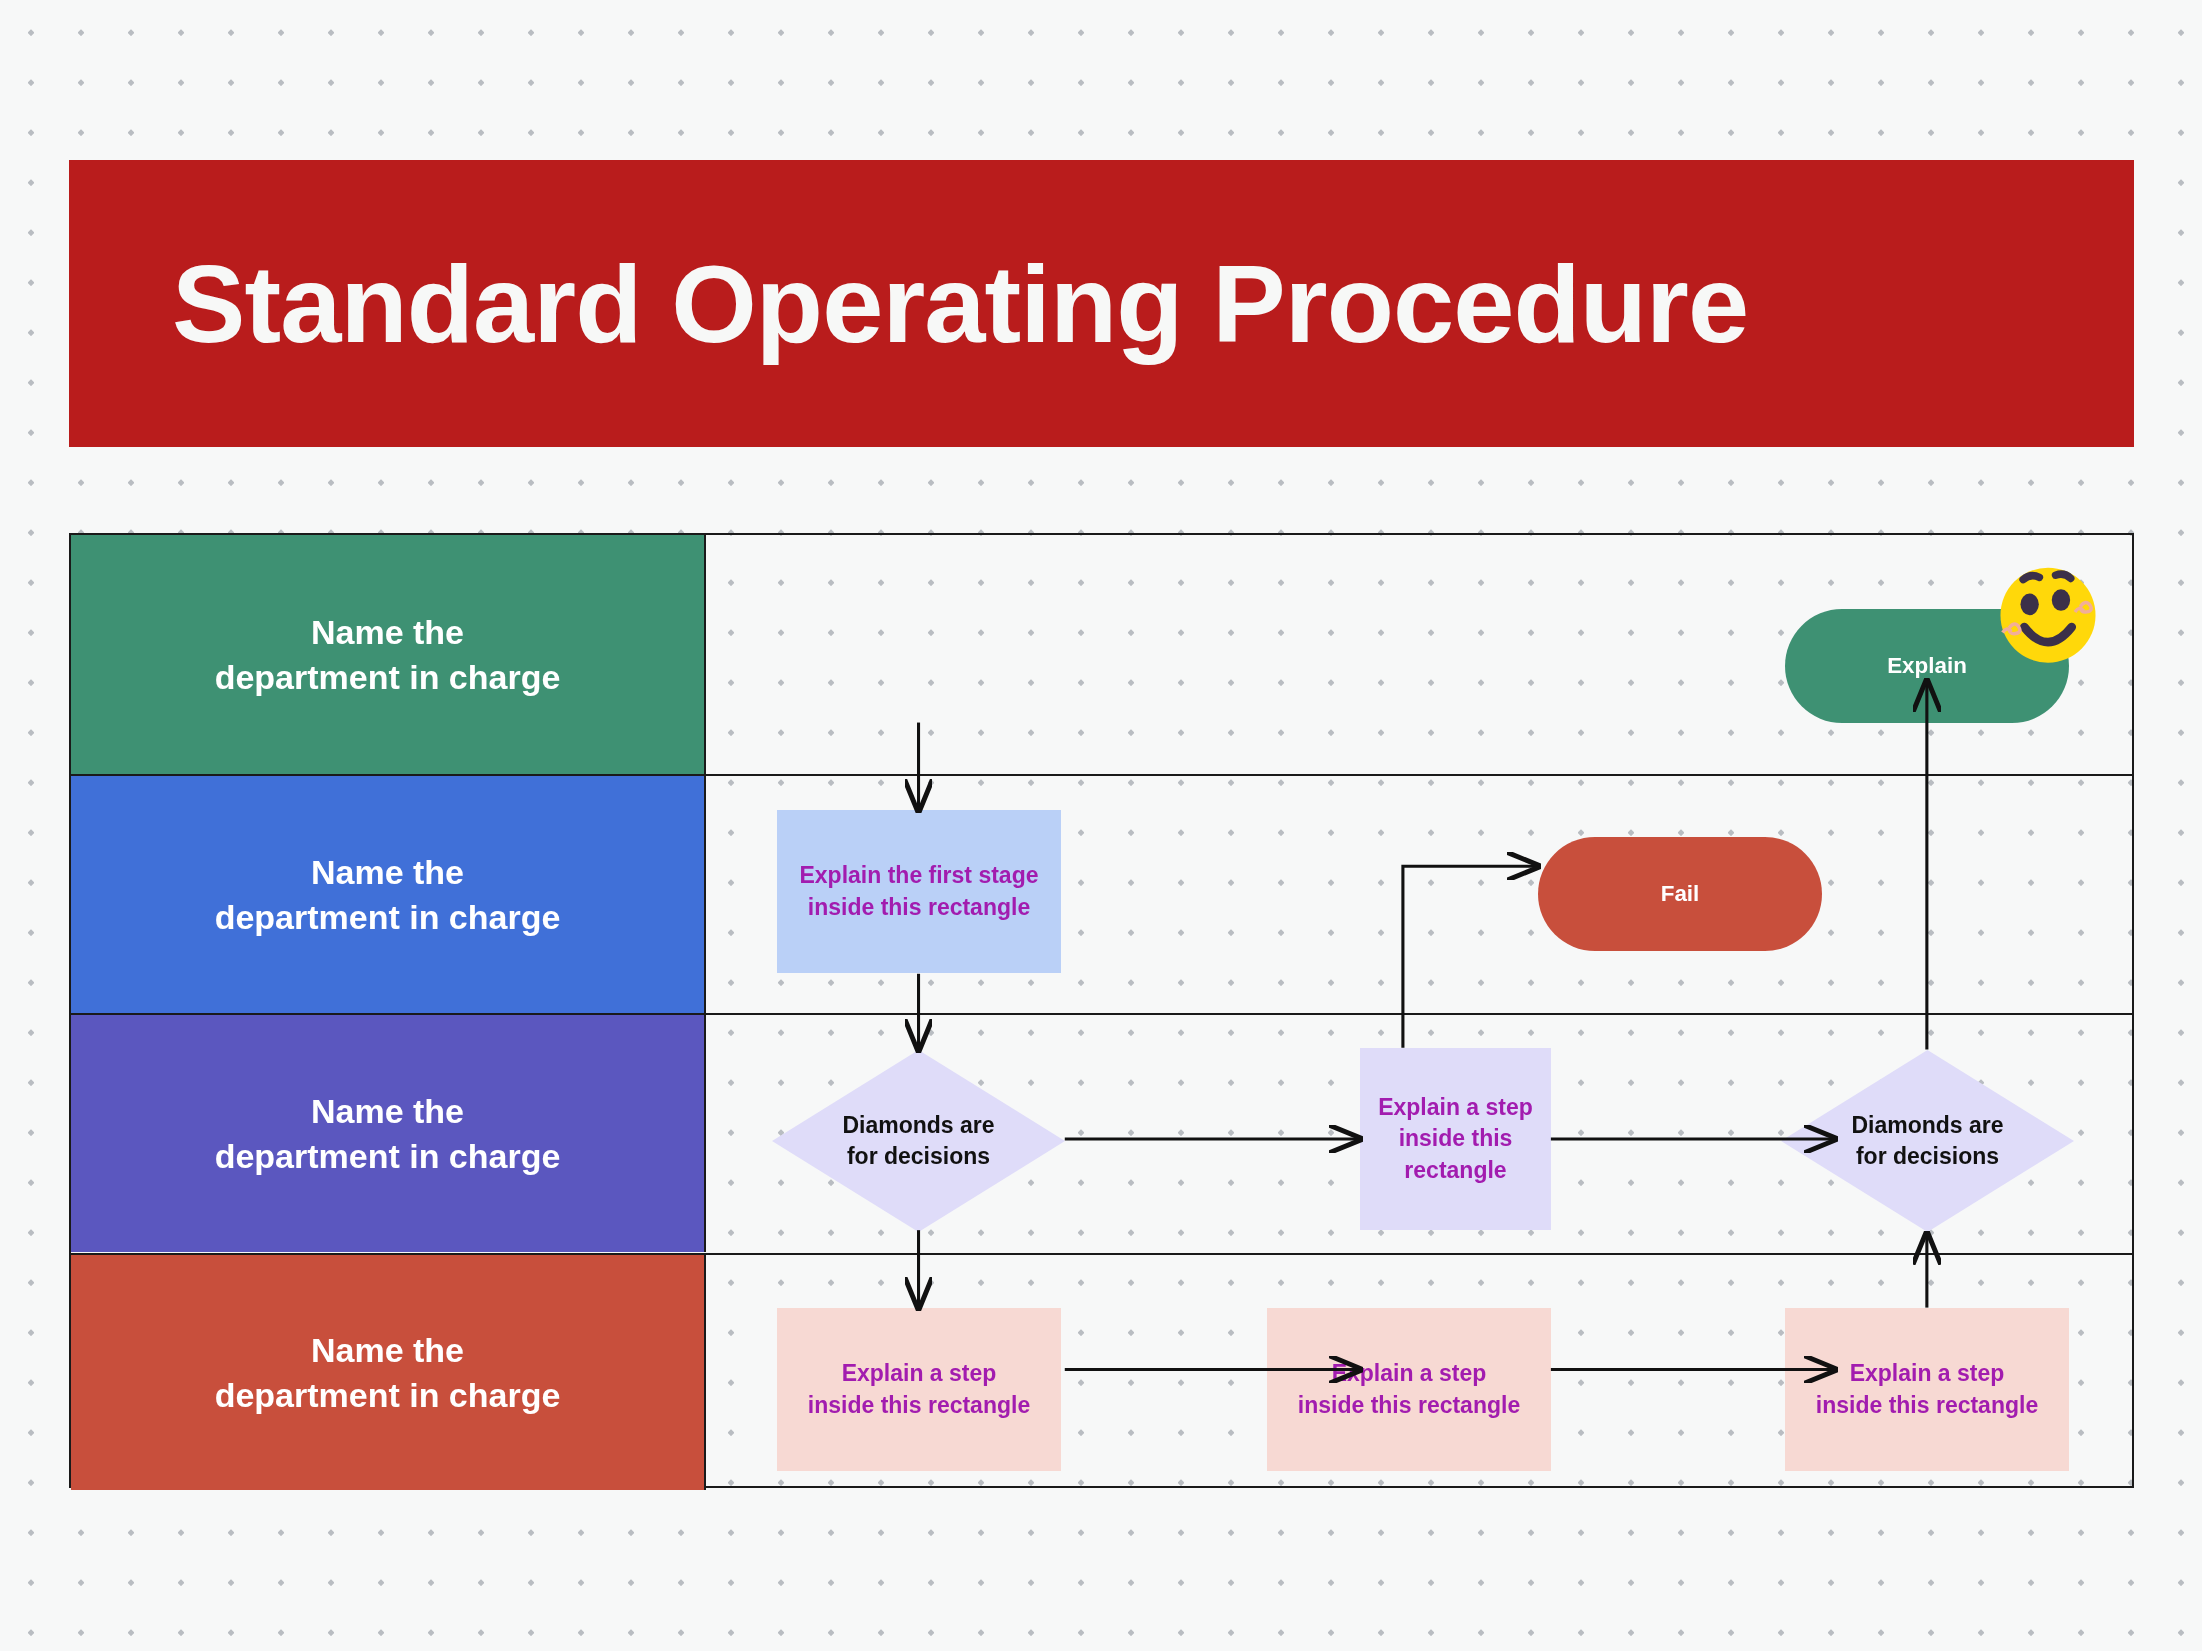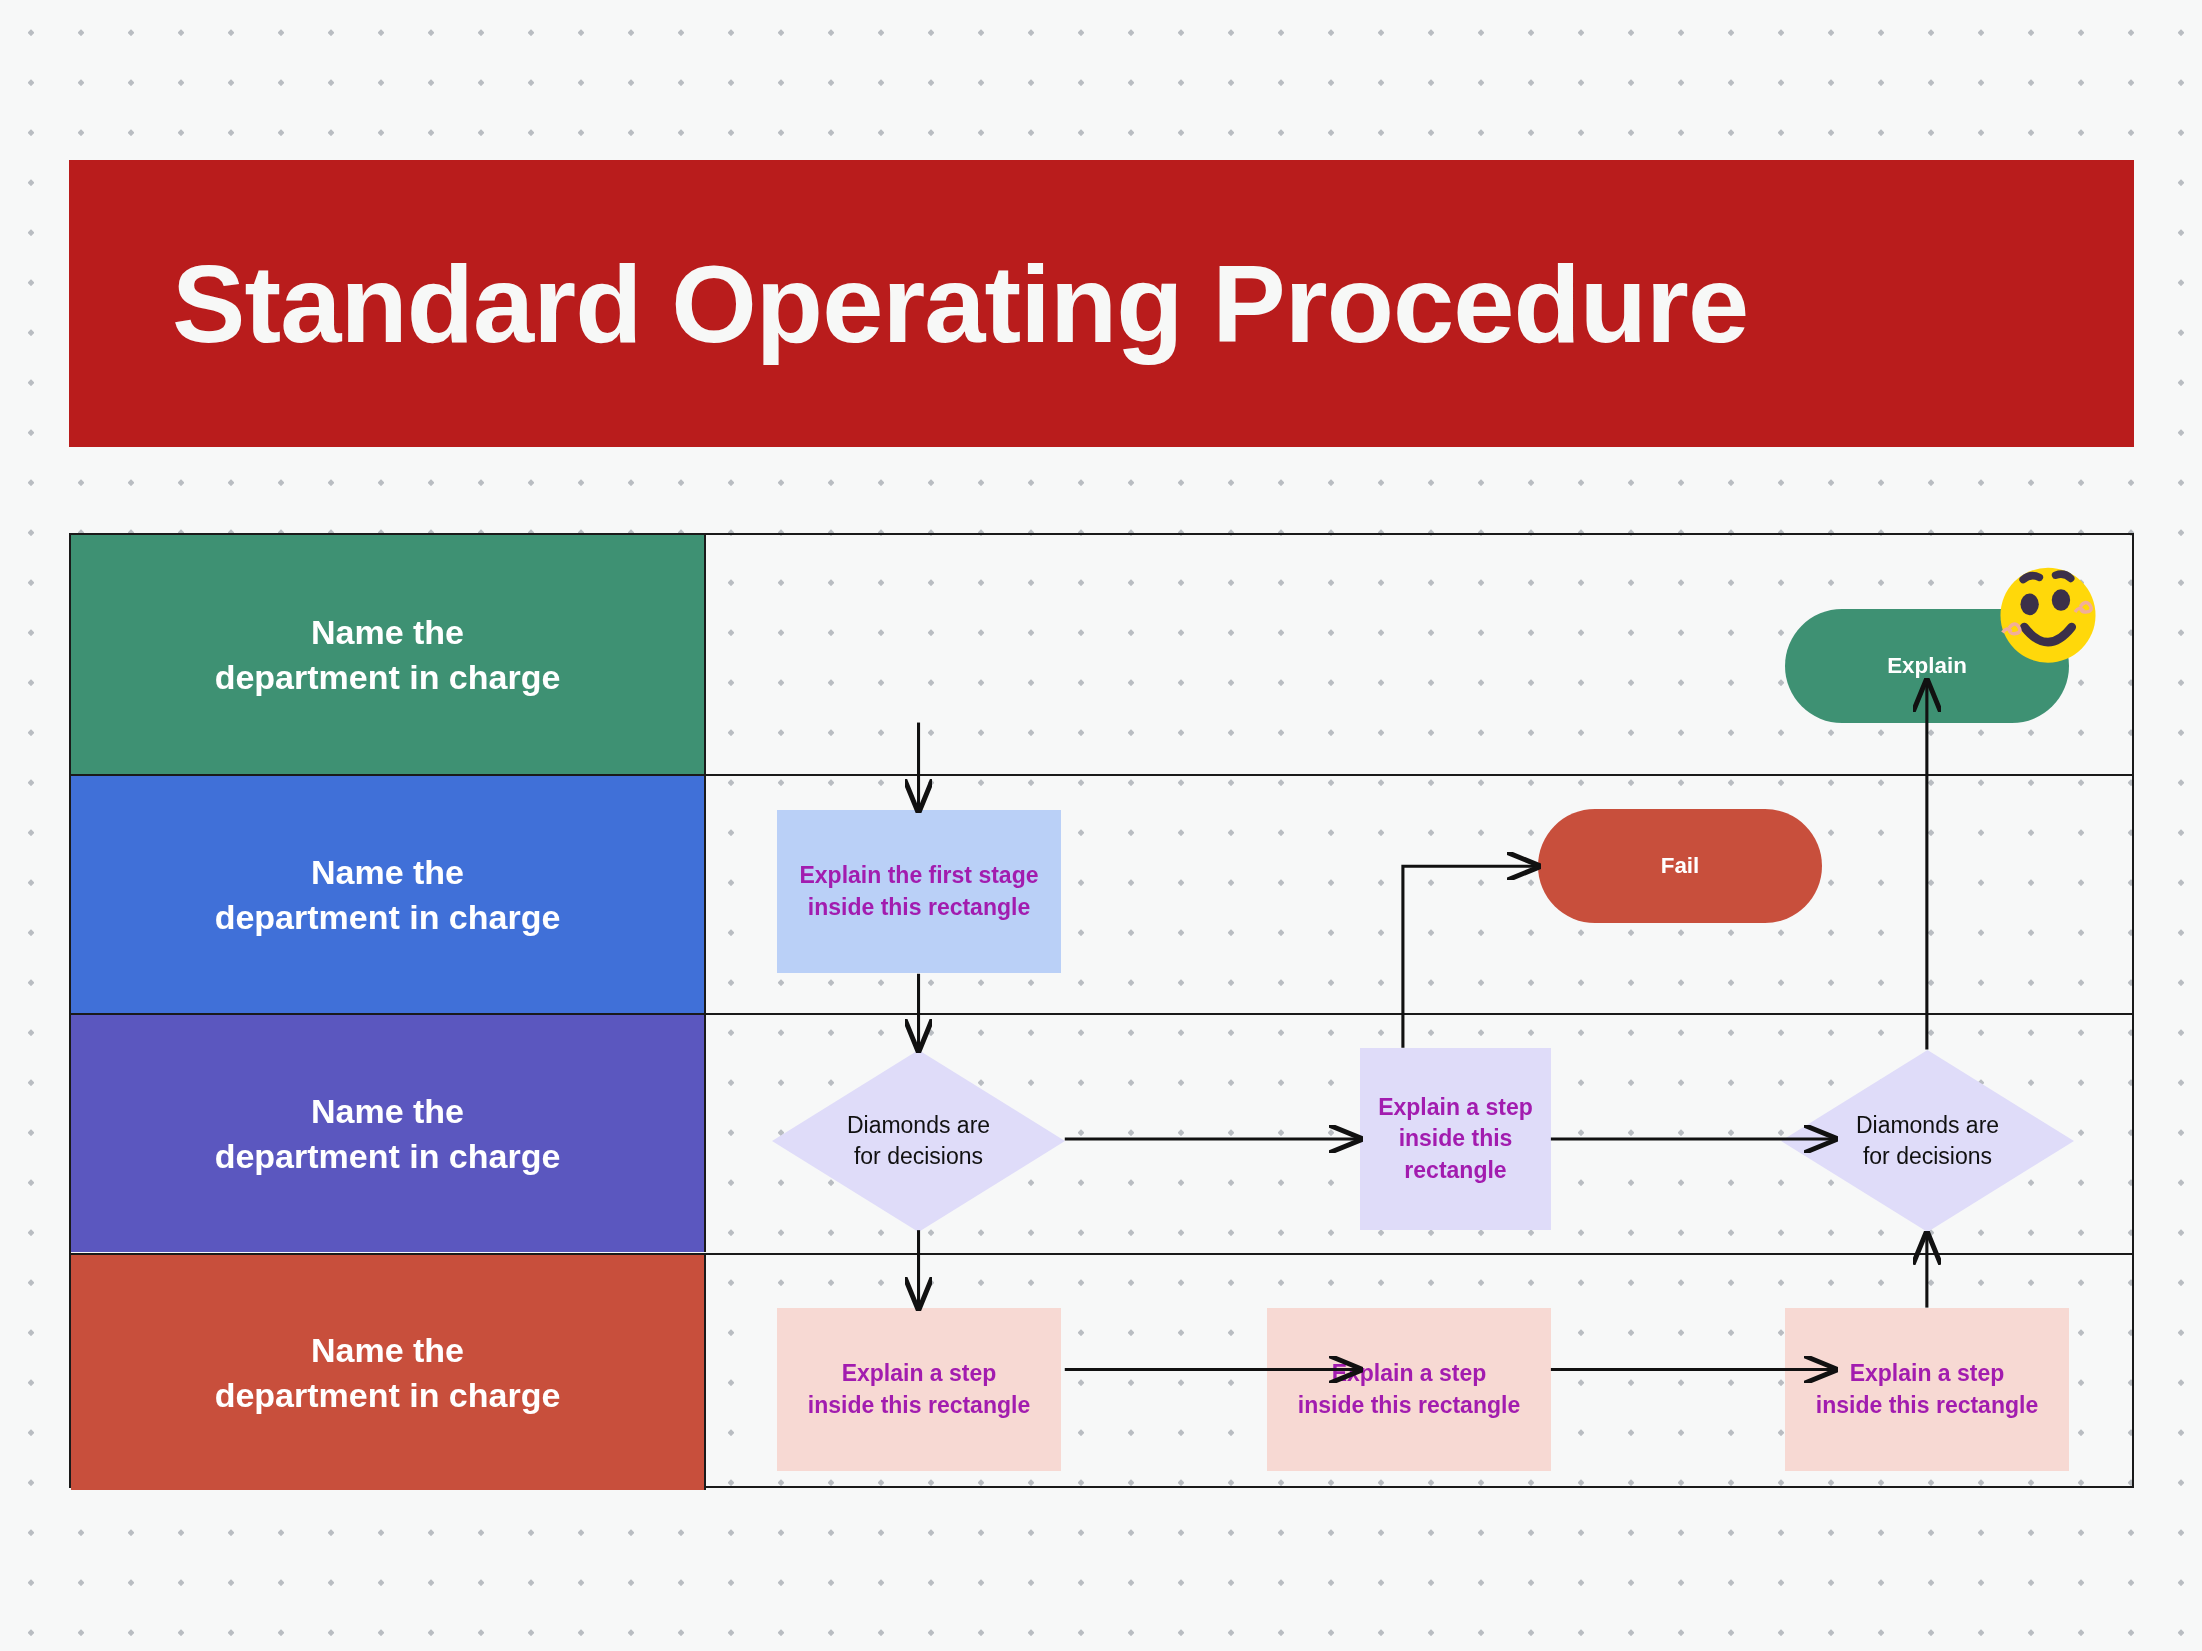--- a/index.html
+++ b/index.html
@@ -105,21 +105,21 @@
     line-height: 1.35;
   }
 
   .pill {
     border-radius: 860px;
     color: #ffffff;
     font-size: 22.4px;
     font-weight: bold;
   }
   .pill.green { background: #3E9173; }
-  .pill.red   { background: #C84F3C; }
+  .pill.red   { background: #C84F3C; margin-top: 28px; }
 
   .rect {
     color: #a21caf;
     font-size: 23px;
     font-weight: bold;
   }
   .rect.blue     { background: #BAD0F7; }
   .rect.lavender { background: #DFDCF9; }
   .rect.pink     { background: #F7D9D3; }
 
@@ -133,21 +133,21 @@
   }
   .diamond-text {
     position: absolute;
     left: 0; top: 0; right: 0; bottom: 0;
     display: flex;
     align-items: center;
     justify-content: center;
     text-align: center;
     color: #111111;
     font-size: 23px;
-    font-weight: normal;
+    font-weight: bold;
     line-height: 1.35;
   }
 
   
   #emoji-sticker {
     position: absolute;
     width: 108px;
     height: 108px;
     z-index: 7;
   }

